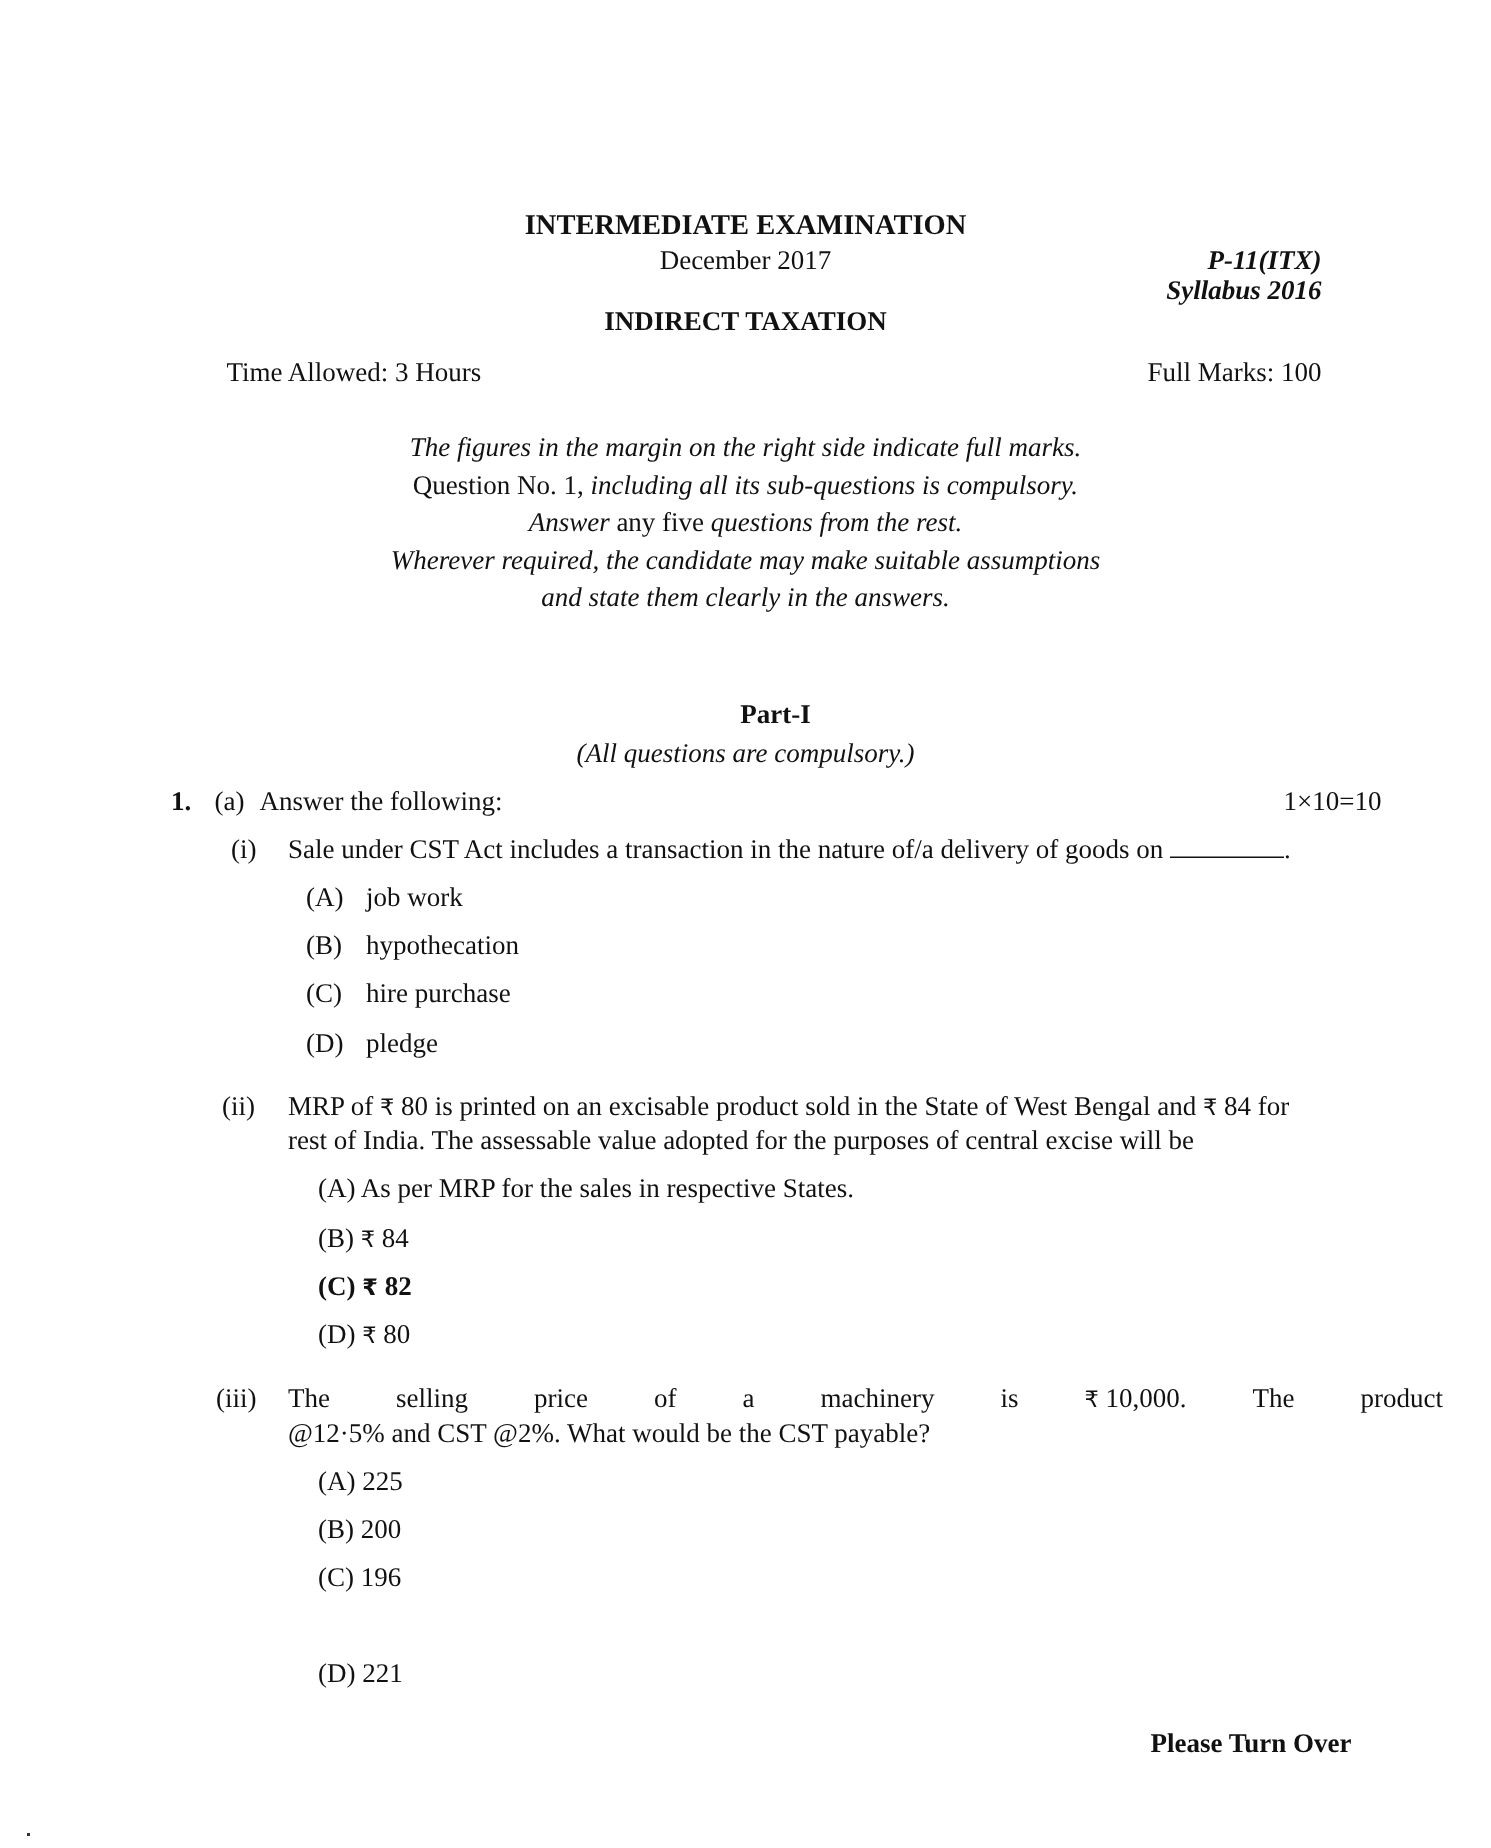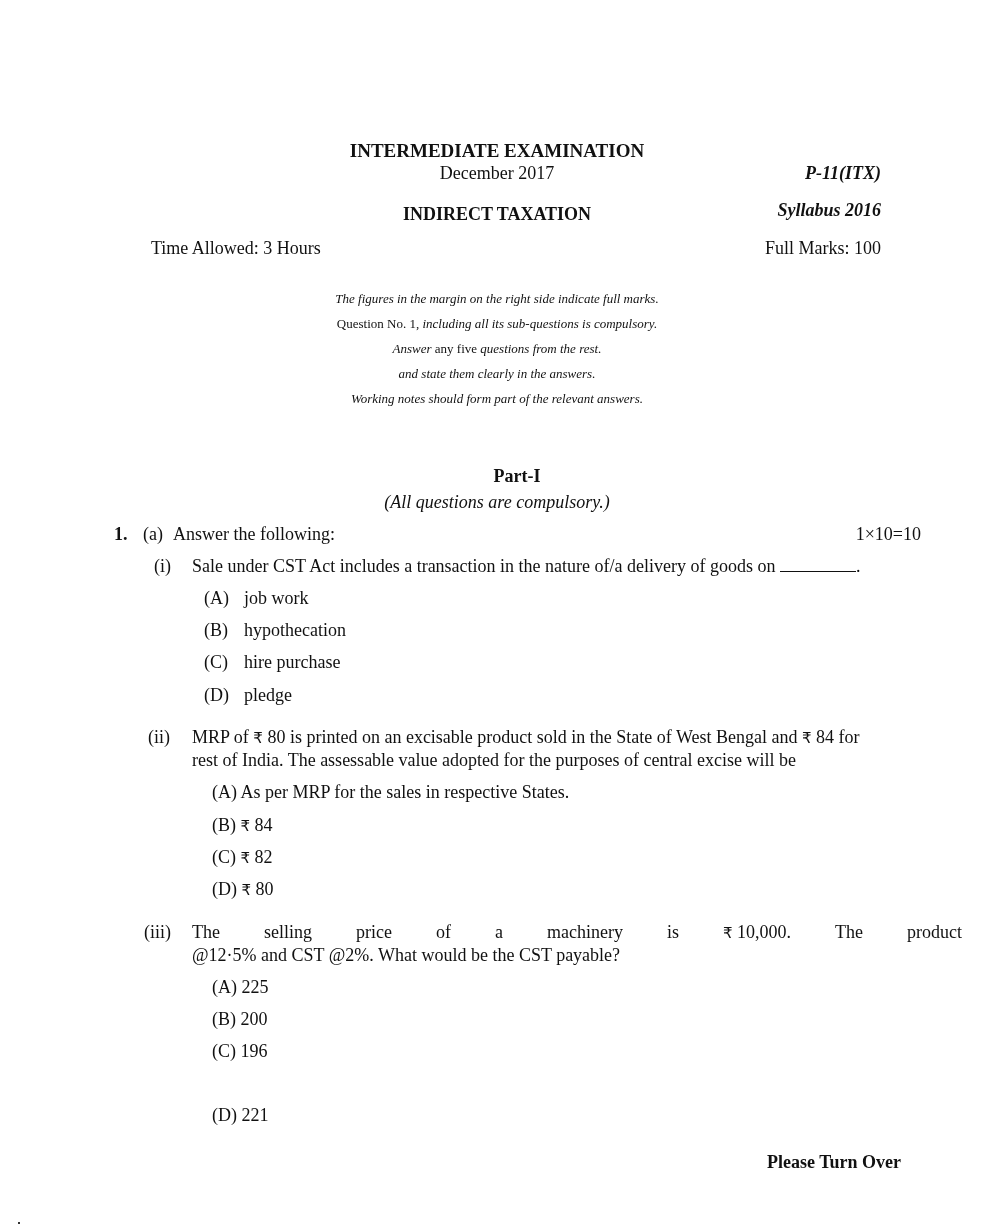--- a/index.html
+++ b/index.html
@@ -7,43 +7,43 @@
       width: 994px; height: 1232px; position: relative; overflow: hidden;
       font-family: "Liberation Serif", "DejaVu Serif", serif;
       color: #111111;
       font-size: 18px;
     }
     .abs { position: absolute; white-space: nowrap; }
     .center { left: 0; width: 994px; text-align: center; }
     .bold { font-weight: bold; }
     .ital { font-style: italic; }
     .title { font-size: 19px; }
-    .instr { font-size: 13px; line-height: 25px; }
+    .instr { font-size: 18px; line-height: 25px; }
     .opt-label { display: inline-block; width: 40px; }
     .rupee { font-family: "DejaVu Sans", sans-serif; font-size: 15px; }
     .blank { display: inline-block; width: 76px; border-bottom: 1px solid #111; height: 14px; vertical-align: baseline; }
     .dot { position: absolute; left: 18px; top: 1222px; width: 2px; height: 2px; background: #333; }
   </style>
 </head>
 <body>
 
 <div class="abs center bold title" style="top:140px;">INTERMEDIATE EXAMINATION</div>
 <div class="abs center" style="top:163px;">December 2017</div>
 <div class="abs bold ital" style="top:163px; right:113px; text-align:right;">P-11(ITX)</div>
-<div class="abs bold ital" style="top:200px; right:113px; text-align:right;">Syllabus 2016</div>
+<div class="abs bold ital" style="top:183px; right:113px; text-align:right;">Syllabus 2016</div>
 <div class="abs center bold" style="top:204px;">INDIRECT TAXATION</div>
 <div class="abs" style="top:238px; left:123px;margin-left:28px;">Time Allowed:  3 Hours</div>
 <div class="abs" style="top:238px; right:113px;">Full Marks: 100</div>
 
 <div class="abs center instr" style="top:286px;">
   <div class="ital">The figures in the margin on the right side indicate full marks.</div>
   <div><span>Question No. 1, </span><span class="ital">including all its sub-questions is compulsory.</span></div>
   <div><span class="ital">Answer</span><span> any five </span><span class="ital">questions from the rest.</span></div>
+  <div class="ital">Wherever required, the candidate may make suitable assumptions</div>
   <div class="ital">and state them clearly in the answers.</div>
-  <div class="ital">Working notes should form part of the relevant answers.</div>
 </div>
 
 <div class="abs center bold" style="top:466px;padding-left:20px;">Part-I</div>
 <div class="abs center ital" style="top:492px;">(All questions are compulsory.)</div>
 
 <div class="abs bold" style="top:524px; left:114px;">1.</div>
 <div class="abs" style="top:524px; left:143px;">(a)</div>
 <div class="abs" style="top:524px; left:173px;">Answer the following:</div>
 <div class="abs" style="top:524px; right:73px;">1×10=10</div>
 
@@ -57,21 +57,21 @@
 <div class="abs" style="top:652px; left:204px;"><span class="opt-label">(C)</span><span>hire purchase</span></div>
 <div class="abs" style="top:685px; left:204px;"><span class="opt-label">(D)</span><span>pledge</span></div>
 
 <div class="abs" style="top:727px; left:148px;">(ii)</div>
 <div class="abs" style="top:727px; left:192px; width:729px;">
   <span>MRP of </span><span class="rupee">₹</span><span> 80 is printed on an excisable product sold in the State of West Bengal and </span><span class="rupee">₹</span><span> 84 for</span>
 </div>
 <div class="abs" style="top:750px; left:192px;">rest of India. The assessable value adopted for the purposes of central excise will be</div>
 <div class="abs" style="top:782px; left:212px;"><span>(A)</span> <span>As per MRP for the sales in respective States.</span></div>
 <div class="abs" style="top:815px; left:212px;"><span>(B)</span> <span class="rupee">₹</span><span> 84</span></div>
-<div class="abs" style="top:847px; left:212px;"><span>(C)</span> <span class="rupee">₹</span><span> 82</span></div>
+<div class="abs" style="top:847px; left:212px;font-weight:bold;"><span>(C)</span> <span class="rupee">₹</span><span> 82</span></div>
 <div class="abs" style="top:879px; left:212px;"><span>(D)</span> <span class="rupee">₹</span><span> 80</span></div>
 
 <div class="abs" style="top:922px; left:144px;">(iii)</div>
 <div class="abs" style="top:922px; left:192px; width:729px; display:flex; justify-content:space-between;gap:44px;">
   <span>The</span>
     <span>selling</span>
     <span>price</span>
     <span>of</span>
     <span>a</span>
     <span>machinery</span>

